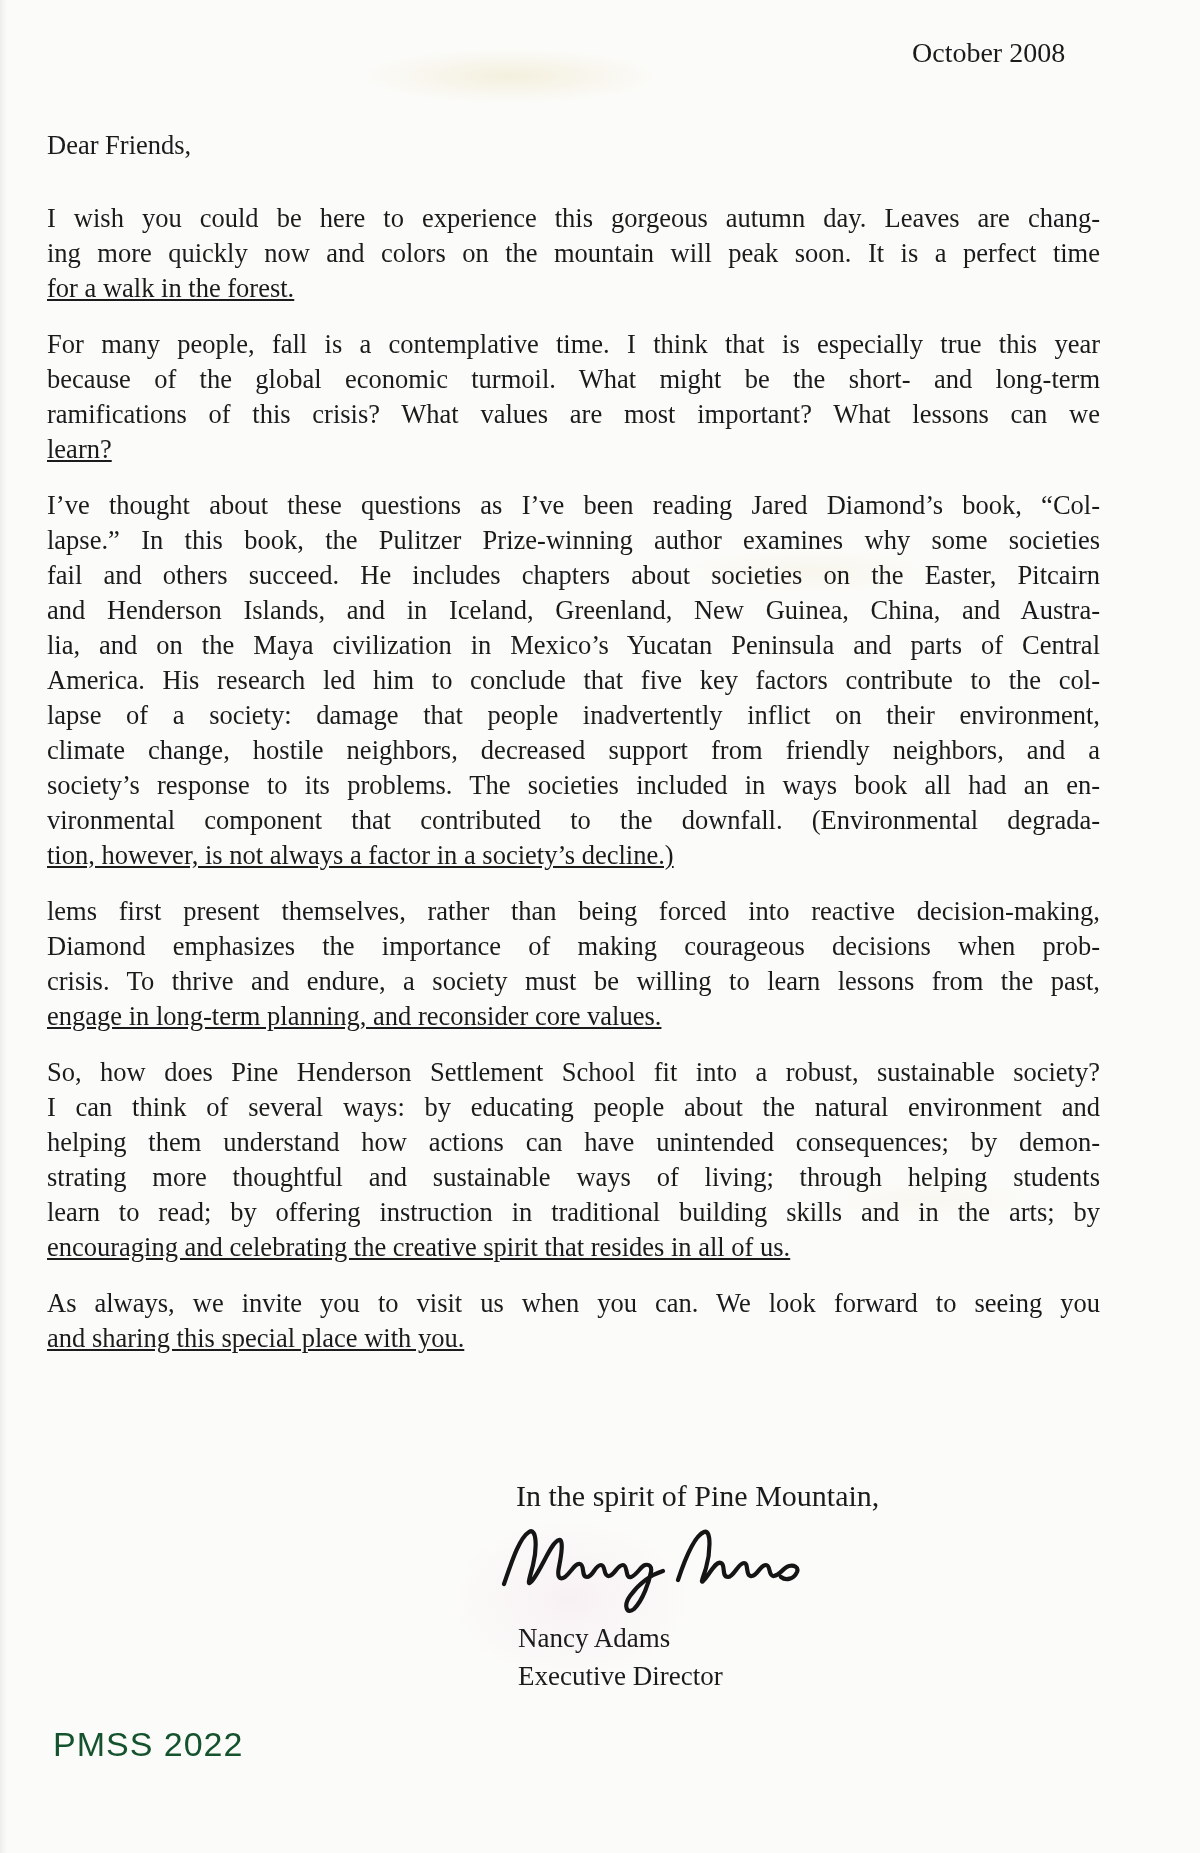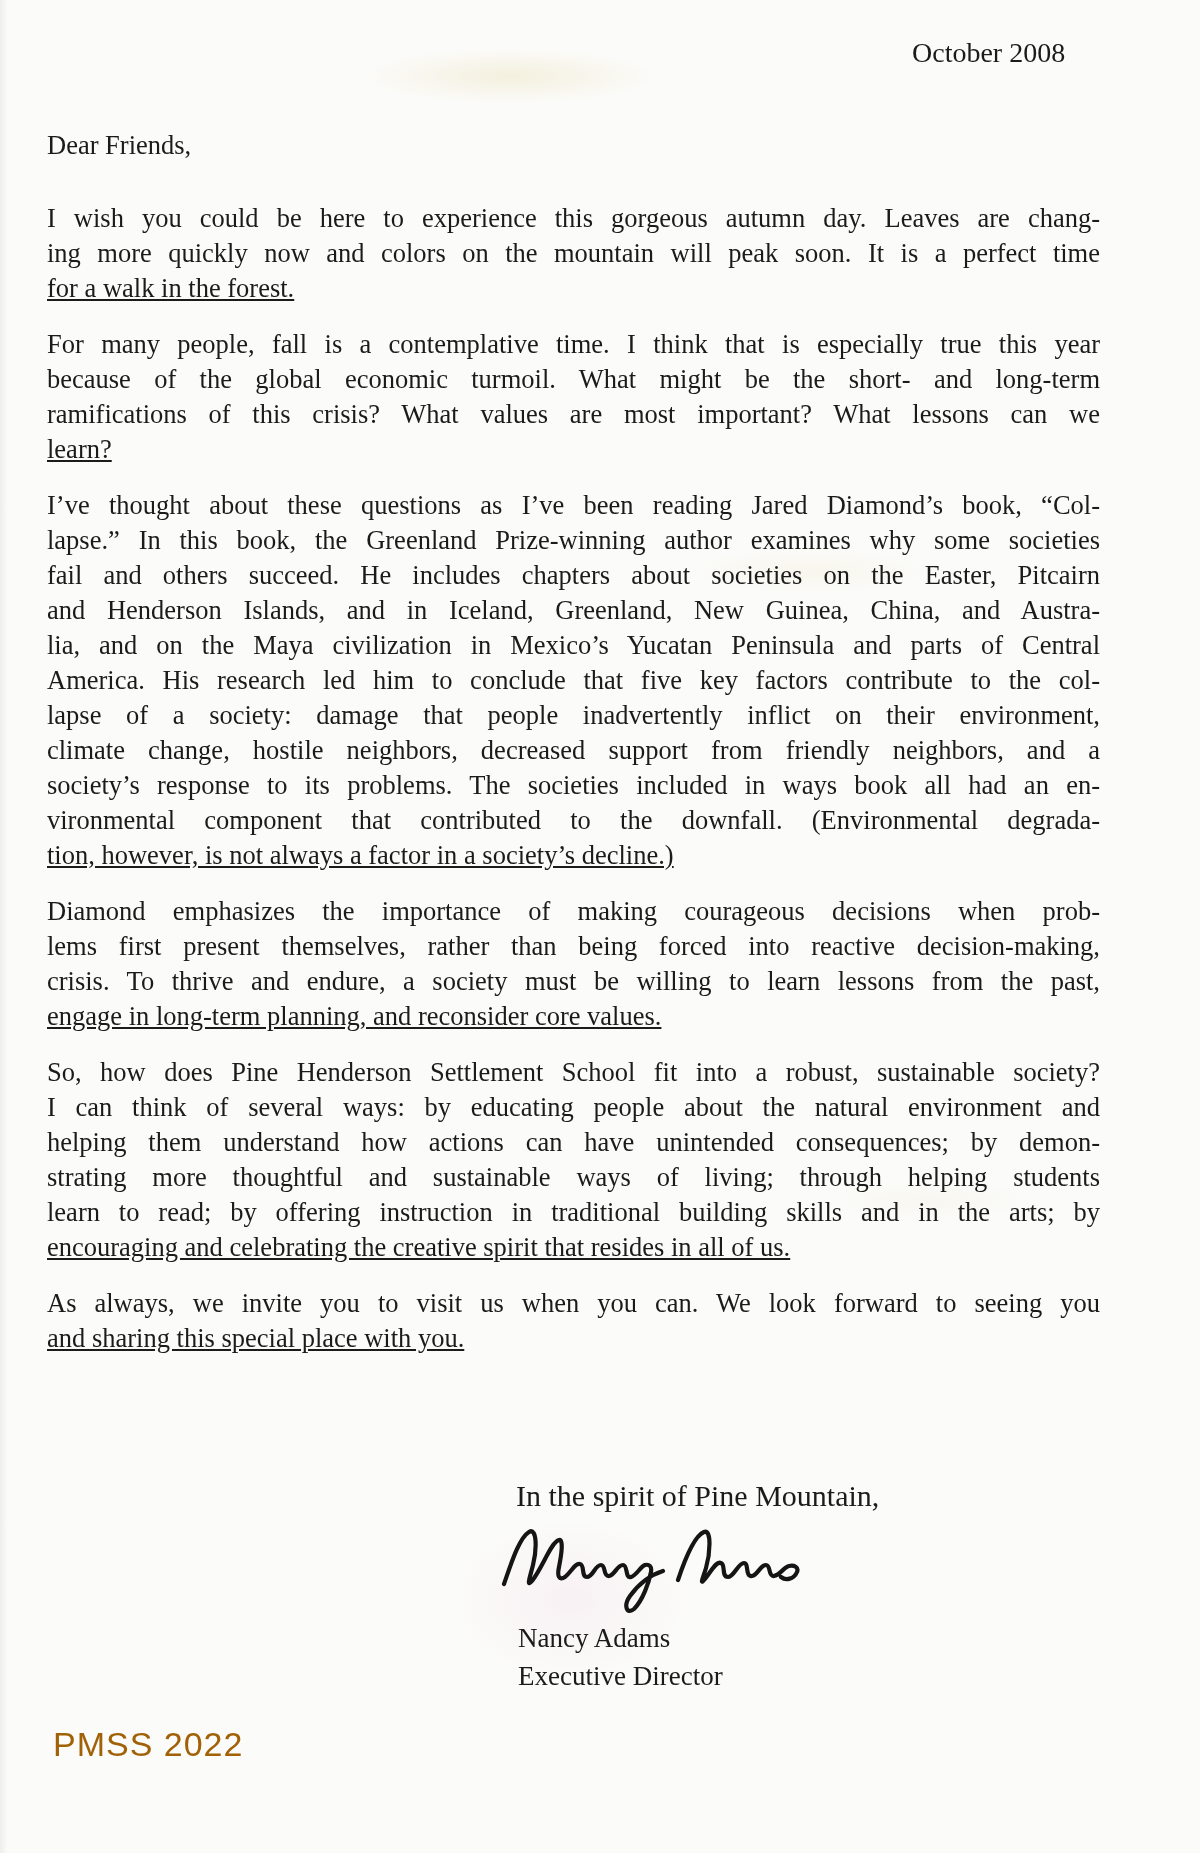--- a/index.html
+++ b/index.html
@@ -72,21 +72,21 @@
     font-size:27px; line-height:36px; white-space:nowrap;
   }
   .signer-title {
     position:absolute; top:1658px; left:518px;
     font-size:27px; line-height:36px; white-space:nowrap;text-align:right;
   }
   .watermark {
     position:absolute; top:1725px; left:53px;
     font-family:"Liberation Sans", sans-serif;
     font-size:34px; letter-spacing:1px;
-    color:#a16207; white-space:nowrap;
+    color:#14532d; white-space:nowrap;
   }
 </style>
 </head>
 <body>
 
 <div class="page">
 
   <div class="smudge smudge-top"></div>
   <div class="smudge smudge-mid"></div>
   <div class="smudge smudge-sig"></div>
@@ -103,34 +103,34 @@
         <div class="pline pline-last">for a walk in the forest.</div>
       </div>
       <div class="para">
         <div class="pline">For many people, fall is a contemplative time. I think that is especially true this year</div>
         <div class="pline">because of the global economic turmoil. What might be the short- and long-term</div>
         <div class="pline">ramifications of this crisis? What values are most important? What lessons can we</div>
         <div class="pline pline-last">learn?</div>
       </div>
       <div class="para">
         <div class="pline">I’ve thought about these questions as I’ve been reading Jared Diamond’s book, “Col-</div>
-        <div class="pline">lapse.” In this book, the Greenland Prize-winning author examines why some societies</div>
+        <div class="pline">lapse.” In this book, the Pulitzer Prize-winning author examines why some societies</div>
         <div class="pline">fail and others succeed. He includes chapters about societies on the Easter, Pitcairn</div>
         <div class="pline">and Henderson Islands, and in Iceland, Greenland, New Guinea, China, and Austra-</div>
         <div class="pline">lia, and on the Maya civilization in Mexico’s Yucatan Peninsula and parts of Central</div>
         <div class="pline">America. His research led him to conclude that five key factors contribute to the col-</div>
         <div class="pline">lapse of a society: damage that people inadvertently inflict on their environment,</div>
         <div class="pline">climate change, hostile neighbors, decreased support from friendly neighbors, and a</div>
         <div class="pline">society’s response to its problems. The societies included in ways book all had an en-</div>
         <div class="pline">vironmental component that contributed to the downfall. (Environmental degrada-</div>
         <div class="pline pline-last">tion, however, is not always a factor in a society’s decline.)</div>
       </div>
       <div class="para">
+        <div class="pline">lems first present themselves, rather than being forced into reactive decision-making,</div>
         <div class="pline">Diamond emphasizes the importance of making courageous decisions when prob-</div>
-        <div class="pline">lems first present themselves, rather than being forced into reactive decision-making,</div>
         <div class="pline">crisis. To thrive and endure, a society must be willing to learn lessons from the past,</div>
         <div class="pline pline-last">engage in long-term planning, and reconsider core values.</div>
       </div>
       <div class="para">
         <div class="pline">So, how does Pine Henderson Settlement School fit into a robust, sustainable society?</div>
         <div class="pline">I can think of several ways: by educating people about the natural environment and</div>
         <div class="pline">helping them understand how actions can have unintended consequences; by demon-</div>
         <div class="pline">strating more thoughtful and sustainable ways of living; through helping students</div>
         <div class="pline">learn to read; by offering instruction in traditional building skills and in the arts; by</div>
         <div class="pline pline-last">encouraging and celebrating the creative spirit that resides in all of us.</div>

